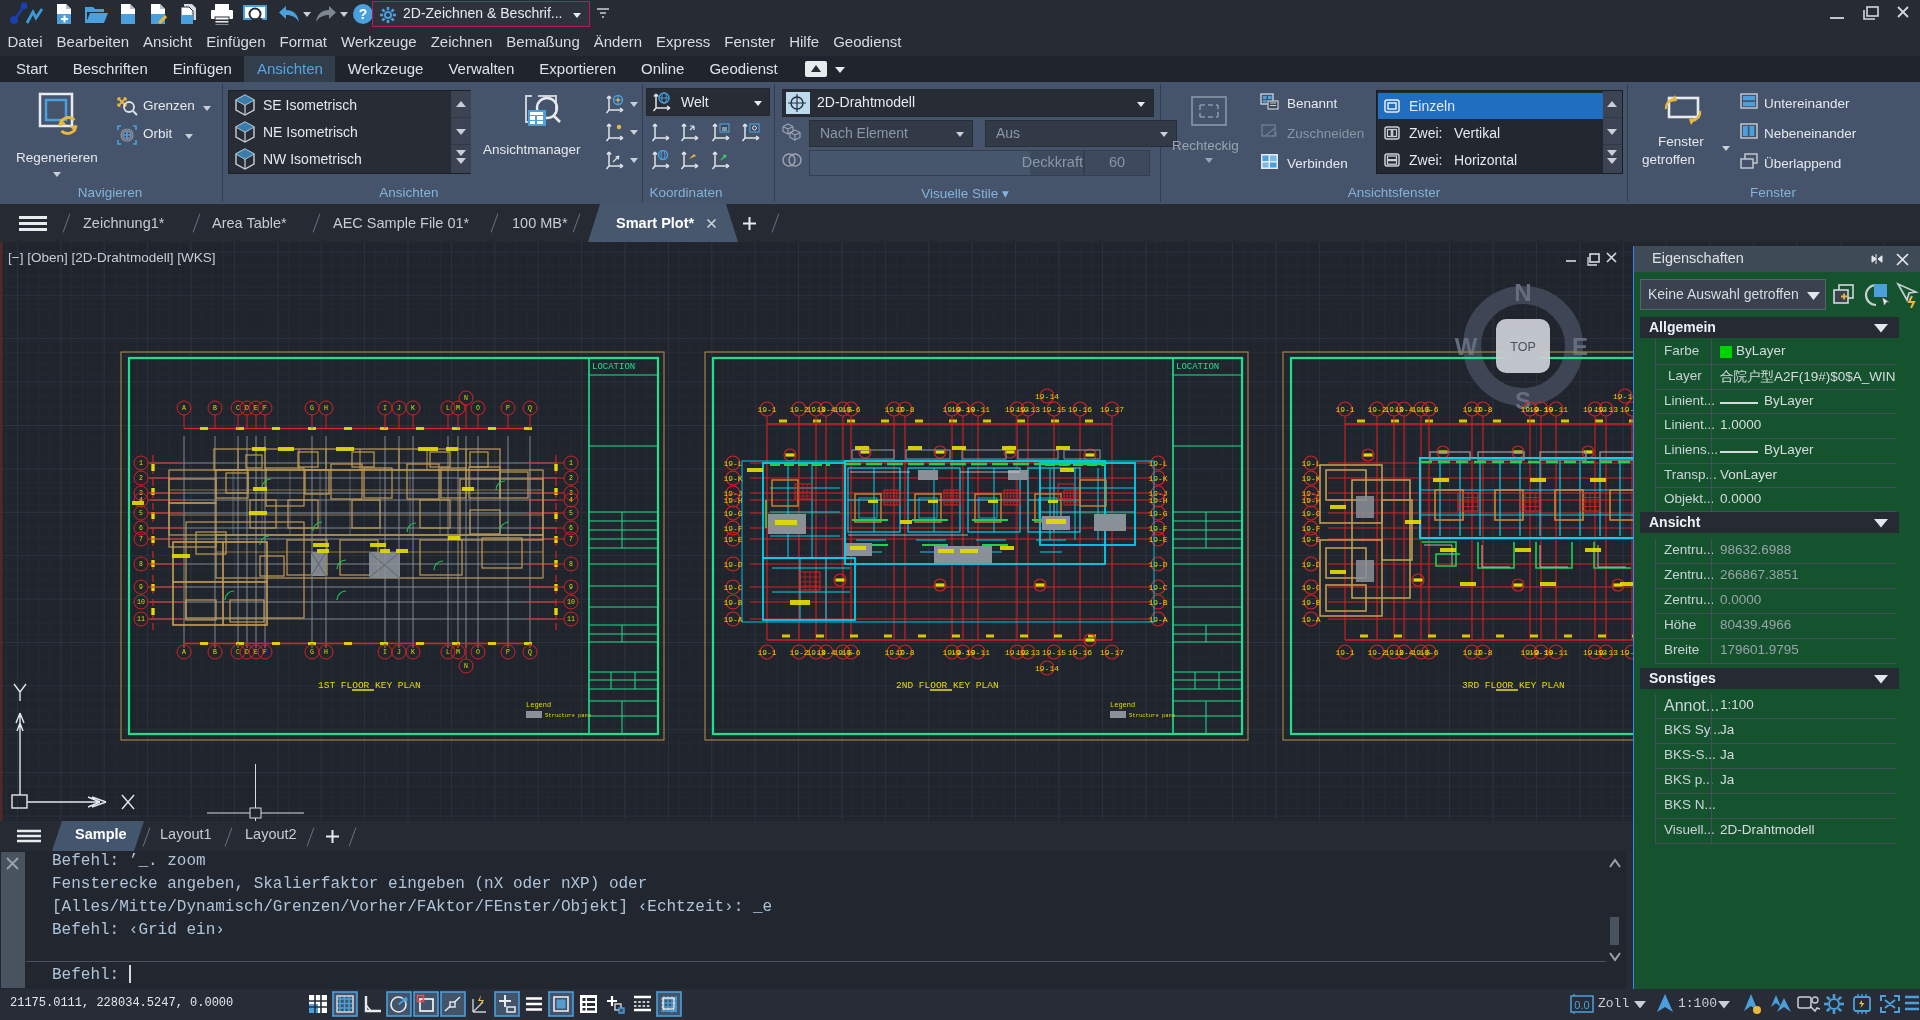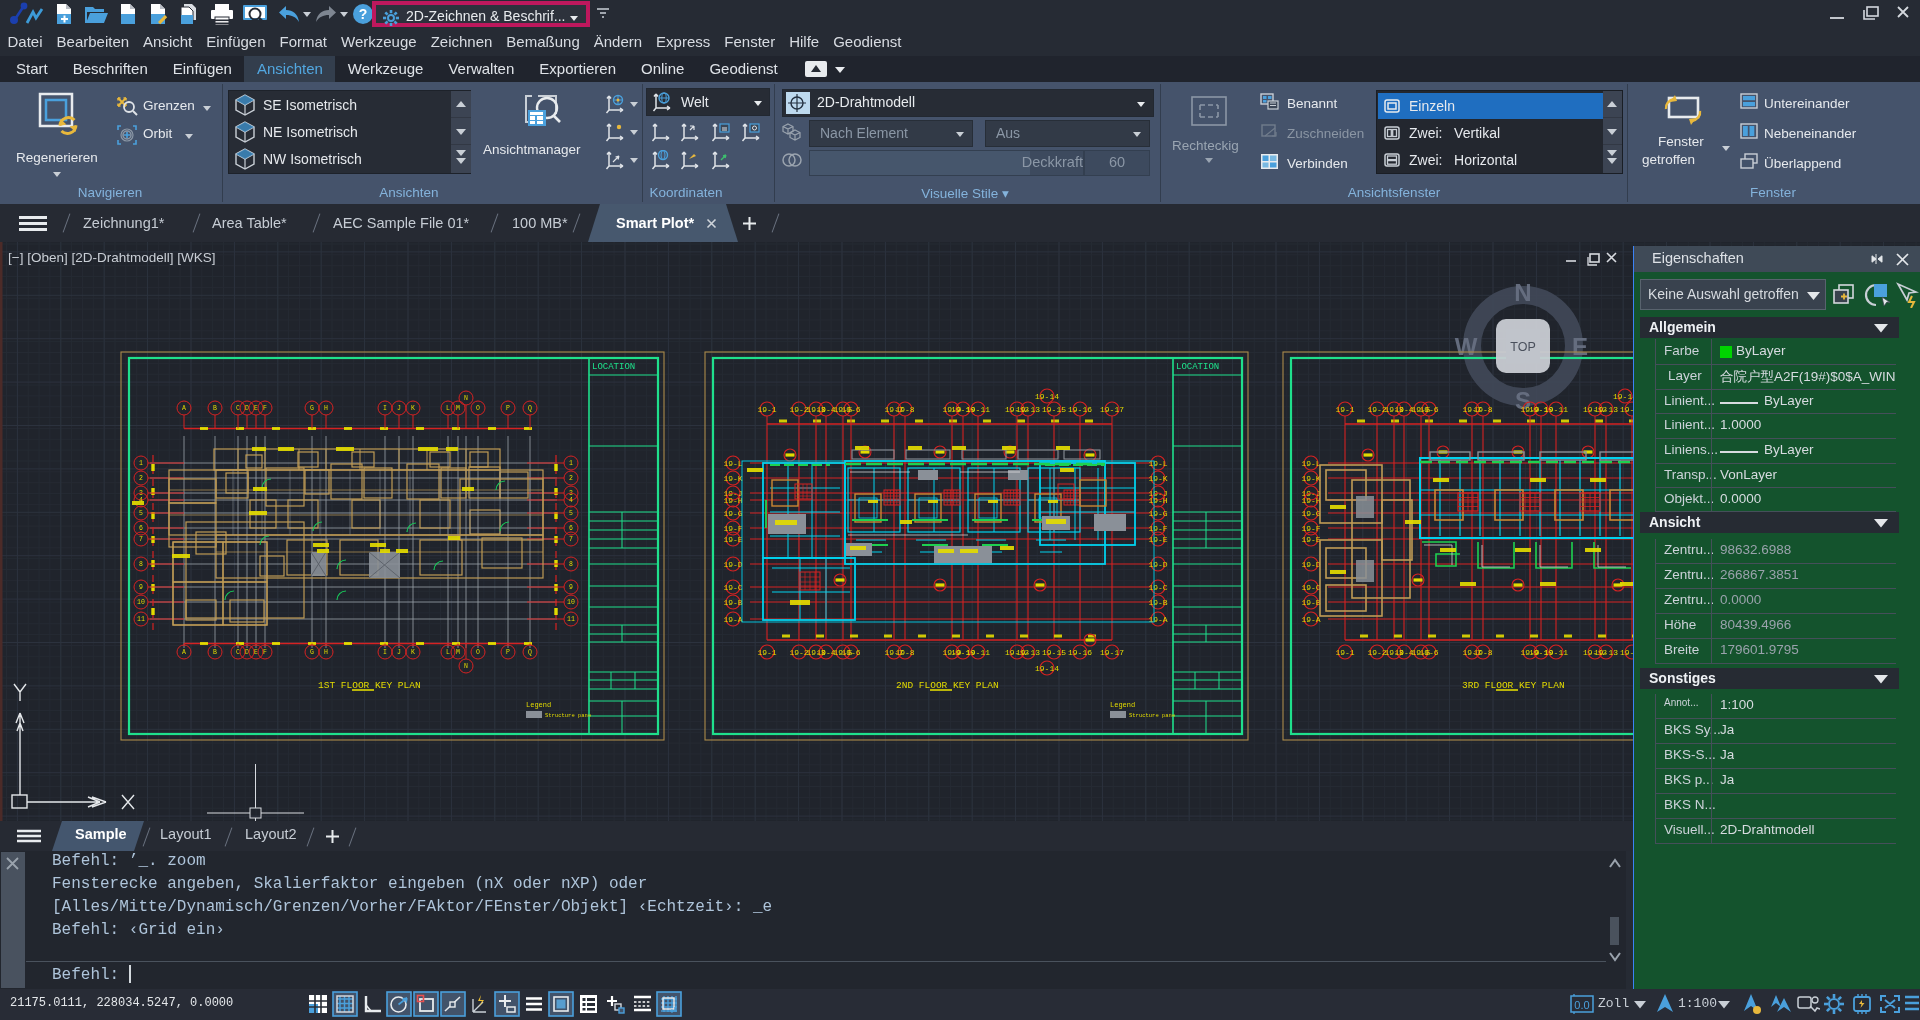--- a/index.html
+++ b/index.html
@@ -82,21 +82,21 @@
       </svg>
       <span class="abs caret" style="left:303px;top:12px"></span>
       <svg class="abs" style="left:313px;top:5px" width="26" height="19" viewBox="0 0 26 19">
         <path d="M16 1 L23 7.5 L16 14 V10 C10 10 6 12 3 17 C4 9 9 5 16 5 Z" fill="#7e8691"></path>
       </svg>
       <span class="abs caret" style="left:340px;top:12px"></span>
       <svg class="abs" style="left:352px;top:3px" width="22" height="22" viewBox="0 0 22 22">
         <circle cx="11" cy="11" r="10" fill="#4aa0dc"></circle>
         <text x="11" y="16" font-size="14" font-weight="bold" fill="#fff" text-anchor="middle" font-family="Liberation Sans">?</text>
       </svg>
-      <div class="abs" style="left:372px;top:1px;width:218px;height:26px;background:#2d323c;border:4px solid #be185d">
+      <div class="abs" style="left:372px;top:1px;width:218px;height:26px;background:#2d323c;border:1px solid #be185d">
         <svg class="abs" style="left:6px;top:4px" width="18" height="18" viewBox="0 0 18 18">
           <circle cx="9" cy="9" r="3" fill="none" stroke="#4aa0dc" stroke-width="2"></circle>
           <g stroke="#4aa0dc" stroke-width="2.6">
             <path d="M9 1 v3.2"></path>
             <path d="M9 13.8 v3.2"></path>
             <path d="M1 9 h3.2"></path>
             <path d="M13.8 9 h3.2"></path>
             <path d="M3.3 3.3 l2.3 2.3"></path>
             <path d="M12.4 12.4 l2.3 2.3"></path>
             <path d="M14.7 3.3 l-2.3 2.3"></path>
@@ -281,21 +281,21 @@
         <span class="caret caretw" style="position:absolute;right:8px;top:12px"></span>
       </div>
       <svg class="abs" style="left:781px;top:40px" width="22" height="20" viewBox="0 0 22 20">
         <path d="M7 2 l5 2.5 v5 l-5 2.5 l-5 -2.5 v-5 z M2 4.5 l5 2.5 l5 -2.5 M7 7 v5" stroke="#9aa3ae" fill="none" stroke-width="1.2"></path>
         <path d="M14 8 l5 2.5 v5 l-5 2.5 l-5 -2.5 v-5 z M9 10.5 l5 2.5 l5 -2.5 M14 13 v5" stroke="#9aa3ae" fill="none" stroke-width="1.2"></path>
       </svg>
       <div class="dd" style="left:809px;top:38px;width:164px;height:27px;background:#323a47;border-color:#272e38">
         <span class="rtxtd" style="left:10px;top:4px;font-size:14px;position:absolute">Nach Element</span>
         <span class="caret" style="position:absolute;right:8px;top:11px"></span>
       </div>
-      <div class="dd" style="left:985px;top:38px;width:165px;height:27px;background:#323a47;border-color:#272e38">
+      <div class="dd" style="left:985px;top:38px;width:192px;height:27px;background:#323a47;border-color:#272e38">
         <span class="rtxtd" style="left:10px;top:4px;font-size:14px;position:absolute">Aus</span>
         <span class="caret" style="position:absolute;right:8px;top:11px"></span>
       </div>
       <svg class="abs" style="left:781px;top:70px" width="22" height="16" viewBox="0 0 22 16">
         <circle cx="8" cy="8" r="6" fill="none" stroke="#9aa3ae" stroke-width="1.5"></circle>
         <circle cx="14" cy="8" r="6" fill="none" stroke="#9aa3ae" stroke-width="1.5"></circle>
       </svg>
       <div class="abs" style="left:809px;top:68px;width:275px;height:26px;background:#3d4a5e;border:1px solid #333f50">
         <div class="abs" style="left:0;top:0;width:220px;height:24px;background:#46566c"></div>
         <div class="rtxtd" style="left:0;right:0;text-align:right;top:3px;font-size:14.5px;position:absolute">Deckkraft</div>
@@ -1753,21 +1753,21 @@
         <div class="abs" style="left:55px;top:0;width:1px;height:25px;background:#454f5a"></div>
         <span style="position:absolute;left:64px;top:3px;color:#9aa2ac;font-size:13.5px;white-space:nowrap;overflow:hidden;max-width:175px;display:inline-block">179601.9795</span>
       </div>
       <div class="abs" style="left:6px;top:422px;width:259px;height:21px;background:#262b33">
         <span style="position:absolute;left:9px;top:2px;color:#eef1f4;font-size:14px;font-weight:bold">Sonstiges</span>
         <svg class="abs" style="left:234px;top:7px" width="14" height="9">
           <path d="M0 0 h14 l-7 8.4 z" fill="#e4e7ea"></path>
         </svg>
       </div>
       <div class="abs" style="left:21px;top:448px;width:241px;height:25px;border-bottom:1px solid #454f5a;border-left:1px solid #454f5a">
-        <span style="position:absolute;left:8px;top:3px;color:#ccd2d9;font-size:10px">Annot...</span>
+        <span style="position:absolute;left:8px;top:3px;color:#ccd2d9;font-size:16px">Annot...</span>
         <div class="abs" style="left:55px;top:0;width:1px;height:25px;background:#454f5a"></div>
         <span style="position:absolute;left:64px;top:3px;color:#d7dbe0;font-size:13.5px;white-space:nowrap;overflow:hidden;max-width:175px;display:inline-block">1:100</span>
       </div>
       <div class="abs" style="left:21px;top:473px;width:241px;height:25px;border-bottom:1px solid #454f5a;border-left:1px solid #454f5a">
         <span style="position:absolute;left:8px;top:3px;color:#ccd2d9;font-size:13.5px">BKS Sy...</span>
         <div class="abs" style="left:55px;top:0;width:1px;height:25px;background:#454f5a"></div>
         <span style="position:absolute;left:64px;top:3px;color:#d7dbe0;font-size:13.5px;white-space:nowrap;overflow:hidden;max-width:175px;display:inline-block">Ja</span>
       </div>
       <div class="abs" style="left:21px;top:498px;width:241px;height:25px;border-bottom:1px solid #454f5a;border-left:1px solid #454f5a">
         <span style="position:absolute;left:8px;top:3px;color:#ccd2d9;font-size:13.5px">BKS-S...</span>

